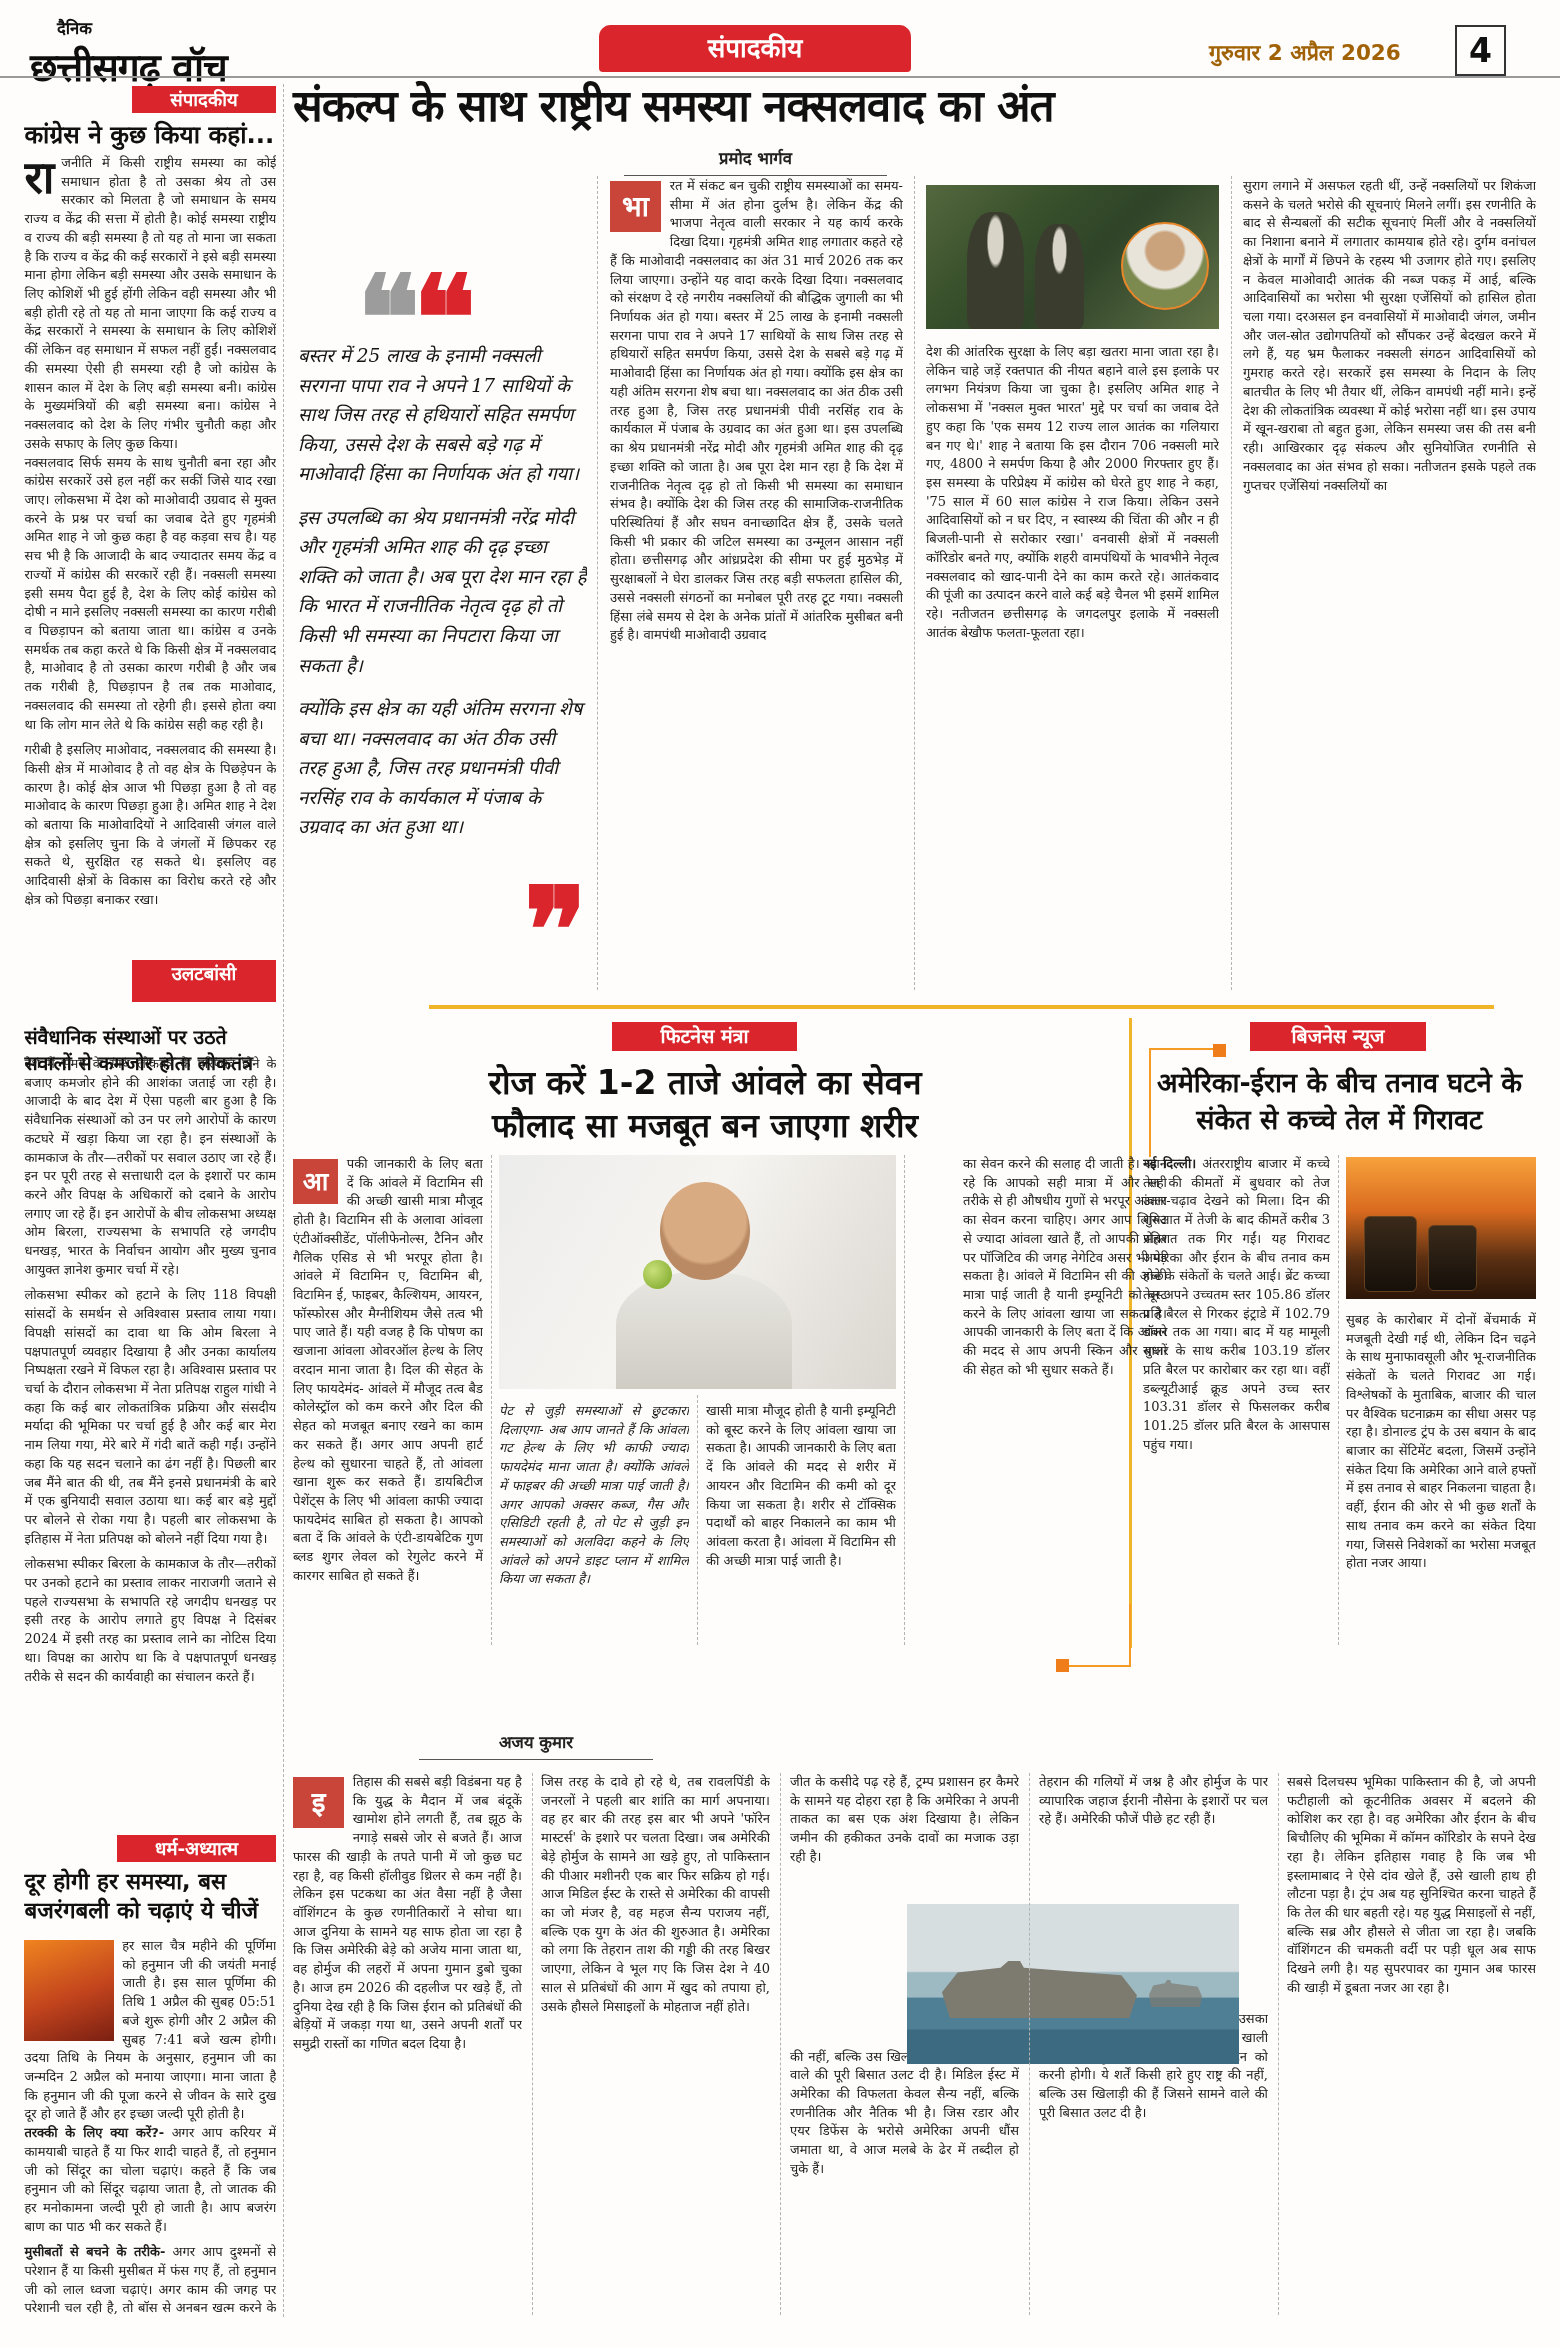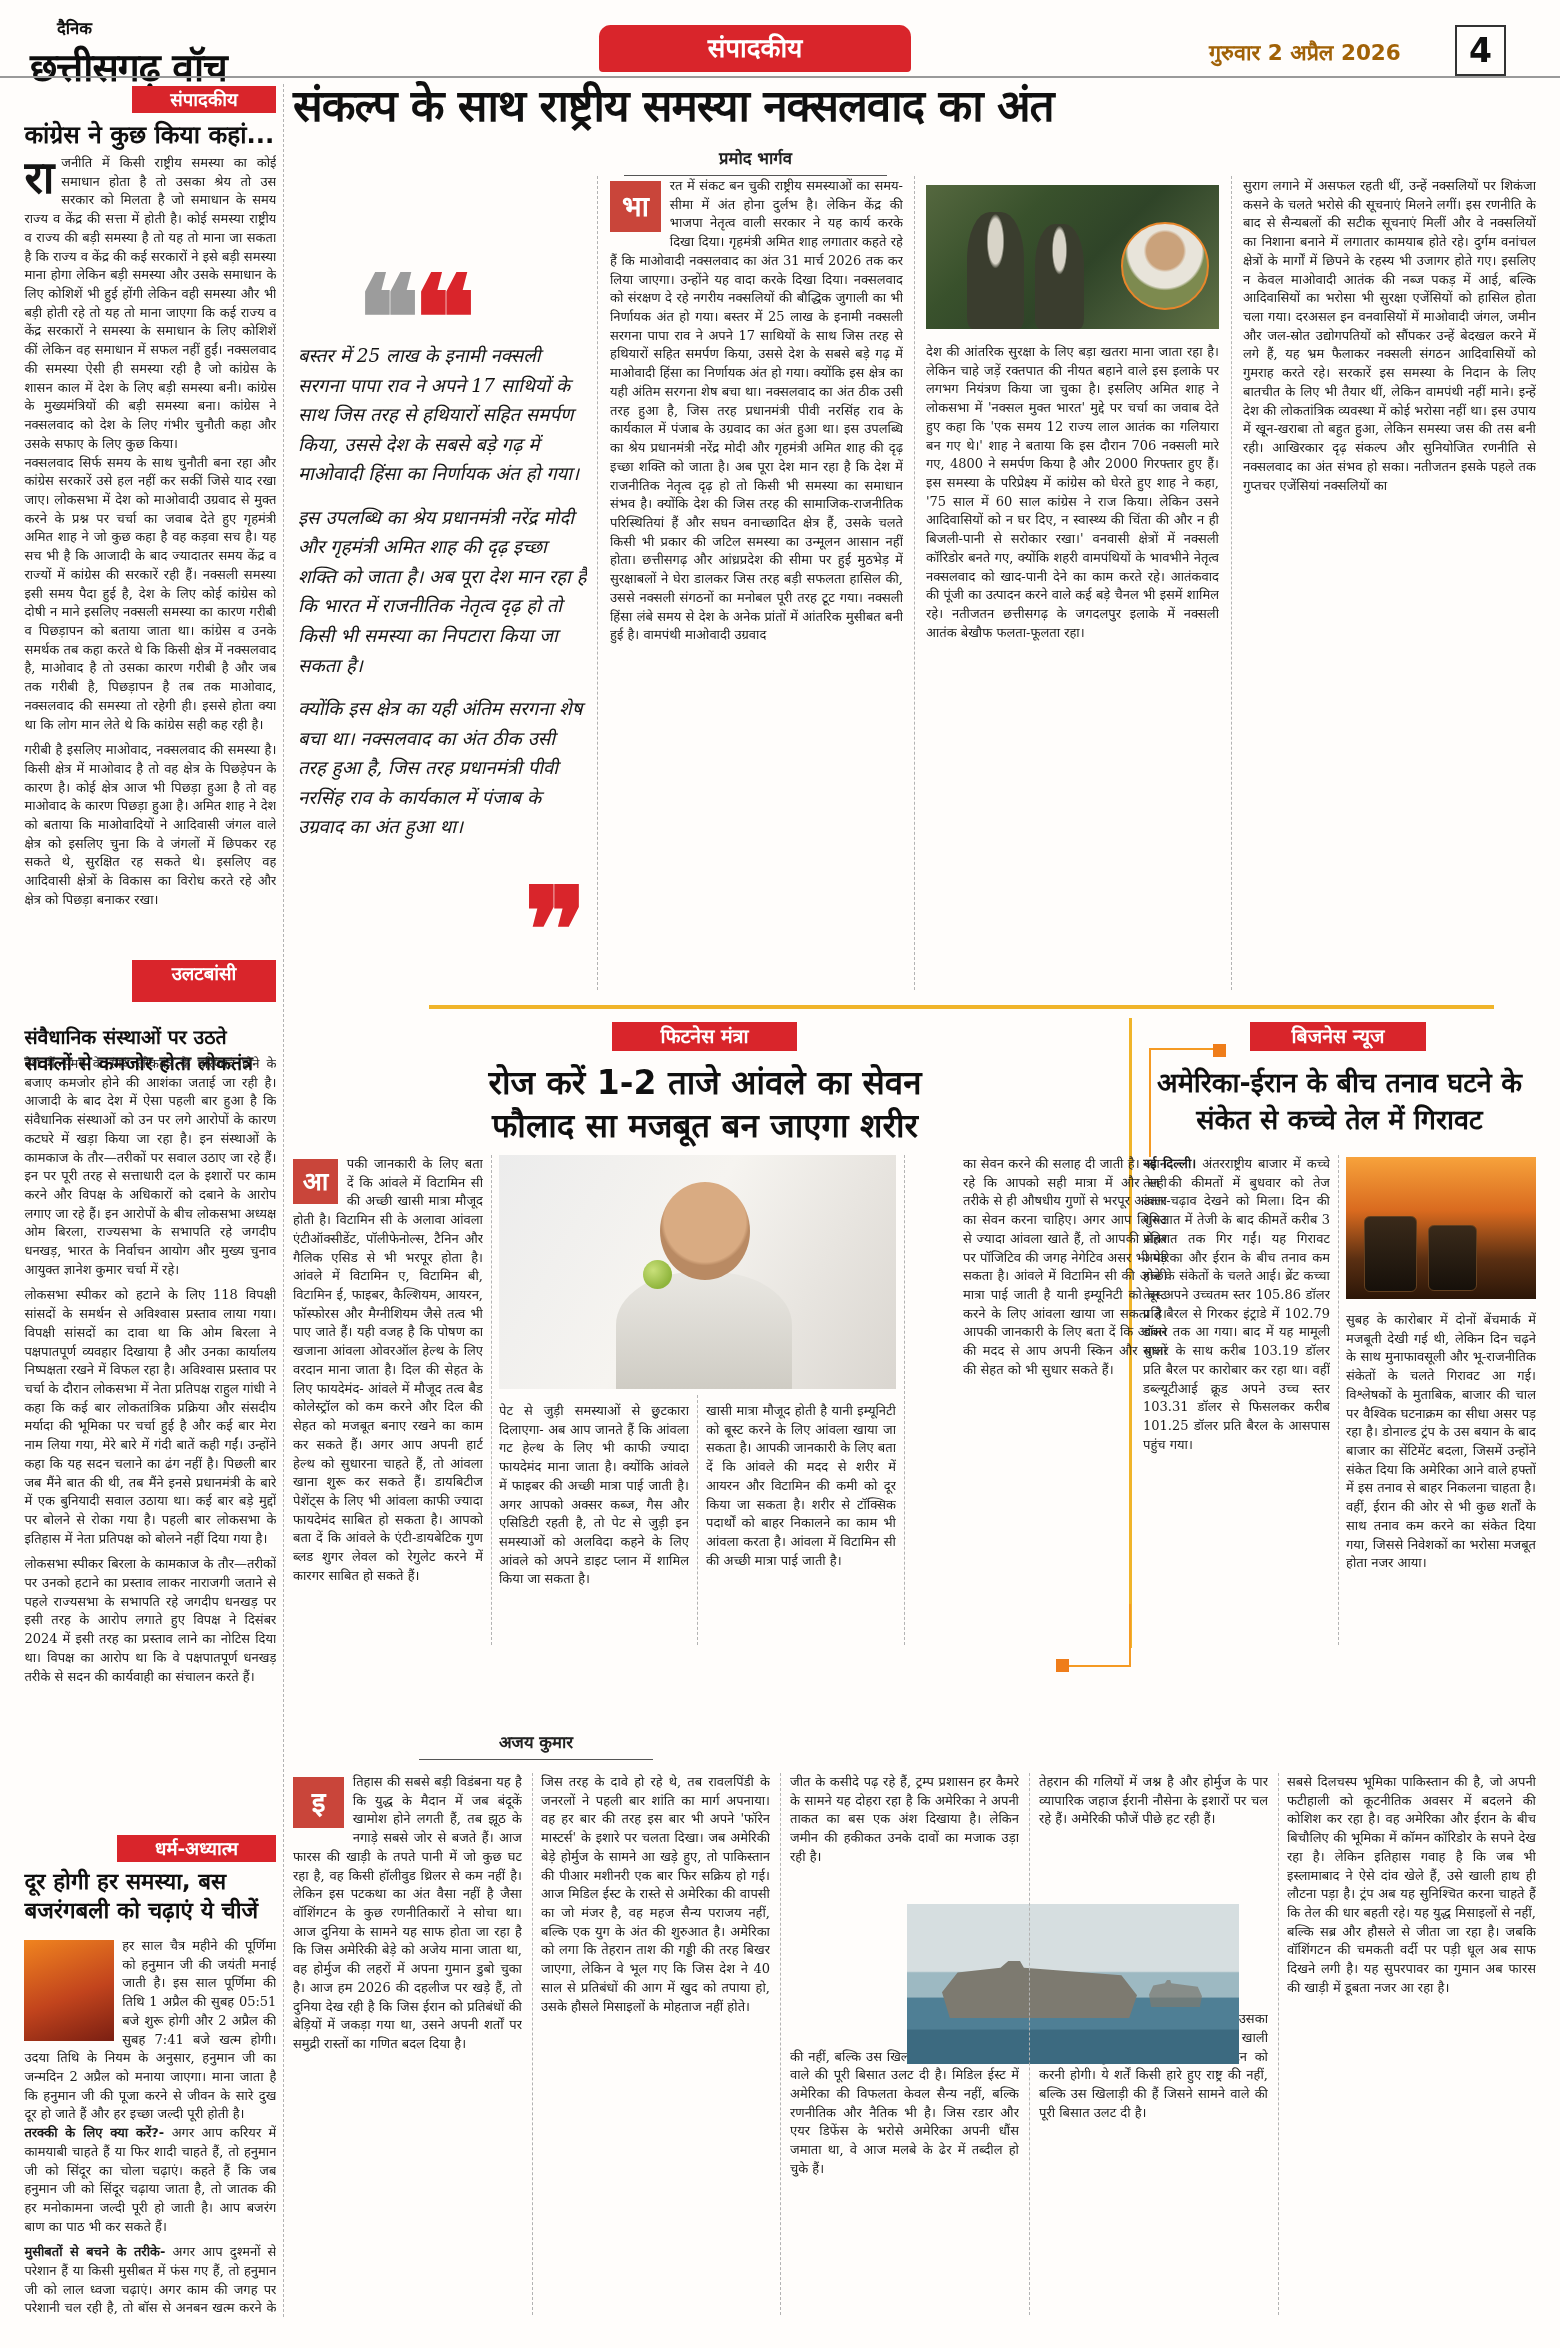--- a/index.html
+++ b/index.html
@@ -147,21 +147,21 @@
   <div class="abs col" style="left:293px;top:1155px;width:190px;height:490px;">
     <span class="dc-box" style="width:45px;height:45px;line-height:45px;font-size:25px;">आ</span>
     <span>पकी जानकारी के लिए बता दें कि आंवले में विटामिन सी की अच्छी खासी मात्रा मौजूद होती है। विटामिन सी के अलावा आंवला एंटीऑक्सीडेंट, पॉलीफेनोल्स, टैनिन और गैलिक एसिड से भी भरपूर होता है। आंवले में विटामिन ए, विटामिन बी, विटामिन ई, फाइबर, कैल्शियम, आयरन, फॉस्फोरस और मैग्नीशियम जैसे तत्व भी पाए जाते हैं। यही वजह है कि पोषण का खजाना आंवला ओवरऑल हेल्थ के लिए वरदान माना जाता है। दिल की सेहत के लिए फायदेमंद- आंवले में मौजूद तत्व बैड कोलेस्ट्रॉल को कम करने और दिल की सेहत को मजबूत बनाए रखने का काम कर सकते हैं। अगर आप अपनी हार्ट हेल्थ को सुधारना चाहते हैं, तो आंवला खाना शुरू कर सकते हैं। डायबिटीज पेशेंट्स के लिए भी आंवला काफी ज्यादा फायदेमंद साबित हो सकता है। आपको बता दें कि आंवले के एंटी-डायबेटिक गुण ब्लड शुगर लेवल को रेगुलेट करने में कारगर साबित हो सकते हैं।</span>
   </div>
 
   <div class="photo ph-amla abs" style="left:499px;top:1155px;width:397px;height:234px;">
     <div class="amla-shirt" style="left:117px;top:117px;width:176px;height:117px;"></div>
     <div class="amla-face" style="left:161px;top:27px;width:90px;height:98px;"></div>
     <div class="amla-fruit" style="left:144px;top:105px;width:29px;height:29px;"></div>
   </div>
-  <div class="abs col" style="left:499px;top:1402px;width:190px;height:242px;">
+  <div class="abs col" style="left:499px;top:1402px;width:190px;height:242px;font-style:italic;">
     <span>पेट से जुड़ी समस्याओं से छुटकारा दिलाएगा- अब आप जानते हैं कि आंवला गट हेल्थ के लिए भी काफी ज्यादा फायदेमंद माना जाता है। क्योंकि आंवले में फाइबर की अच्छी मात्रा पाई जाती है। अगर आपको अक्सर कब्ज, गैस और एसिडिटी रहती है, तो पेट से जुड़ी इन समस्याओं को अलविदा कहने के लिए आंवले को अपने डाइट प्लान में शामिल किया जा सकता है।</span>
   </div>
   <div class="abs col" style="left:706px;top:1402px;width:190px;height:242px;">
     <span>खासी मात्रा मौजूद होती है यानी इम्यूनिटी को बूस्ट करने के लिए आंवला खाया जा सकता है। आपकी जानकारी के लिए बता दें कि आंवले की मदद से शरीर में आयरन और विटामिन की कमी को दूर किया जा सकता है। शरीर से टॉक्सिक पदार्थों को बाहर निकालने का काम भी आंवला करता है। आंवला में विटामिन सी की अच्छी मात्रा पाई जाती है।</span>
   </div>
   <div class="abs col" style="left:947px;top:1155px;width:204px;height:490px;margin-left:16px;">
     <span>का सेवन करने की सलाह दी जाती है। ध्यान रहे कि आपको सही मात्रा में और सही तरीके से ही औषधीय गुणों से भरपूर आंवला का सेवन करना चाहिए। अगर आप लिमिट से ज्यादा आंवला खाते हैं, तो आपकी सेहत पर पॉजिटिव की जगह नेगेटिव असर भी पड़ सकता है। आंवले में विटामिन सी की अच्छी मात्रा पाई जाती है यानी इम्यूनिटी को बूस्ट करने के लिए आंवला खाया जा सकता है। आपकी जानकारी के लिए बता दें कि आंवले की मदद से आप अपनी स्किन और बालों की सेहत को भी सुधार सकते हैं।</span>
   </div>
   <div class="abs vdash" style="left:491px;top:1155px;height:490px;"></div>
   <div class="abs vdash" style="left:697px;top:1395px;height:250px;"></div>

